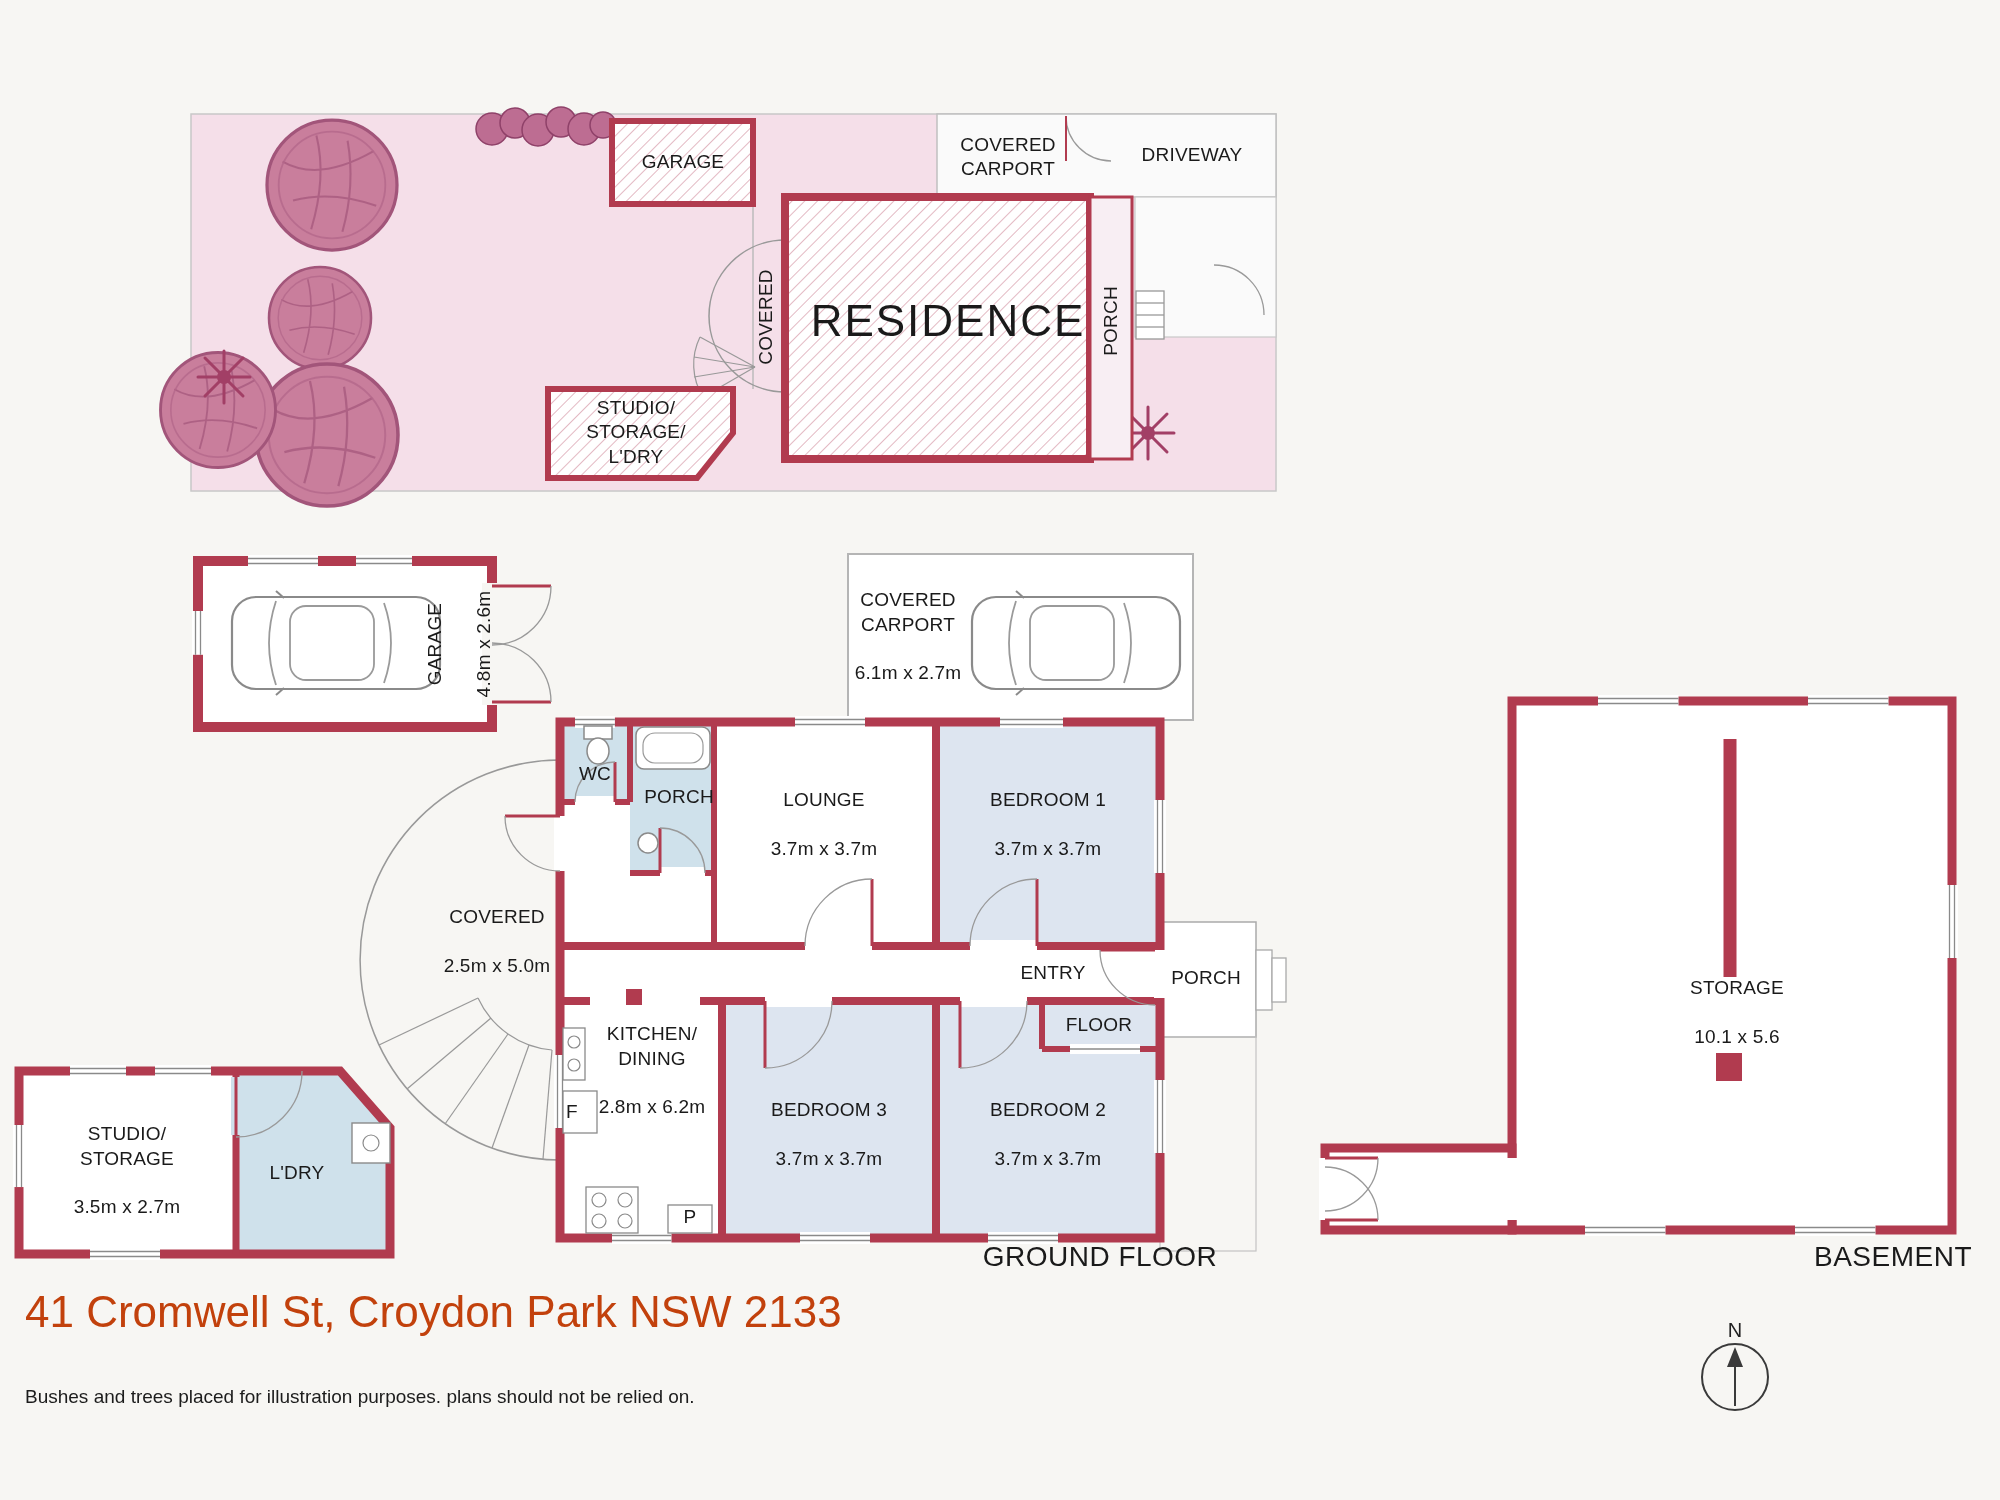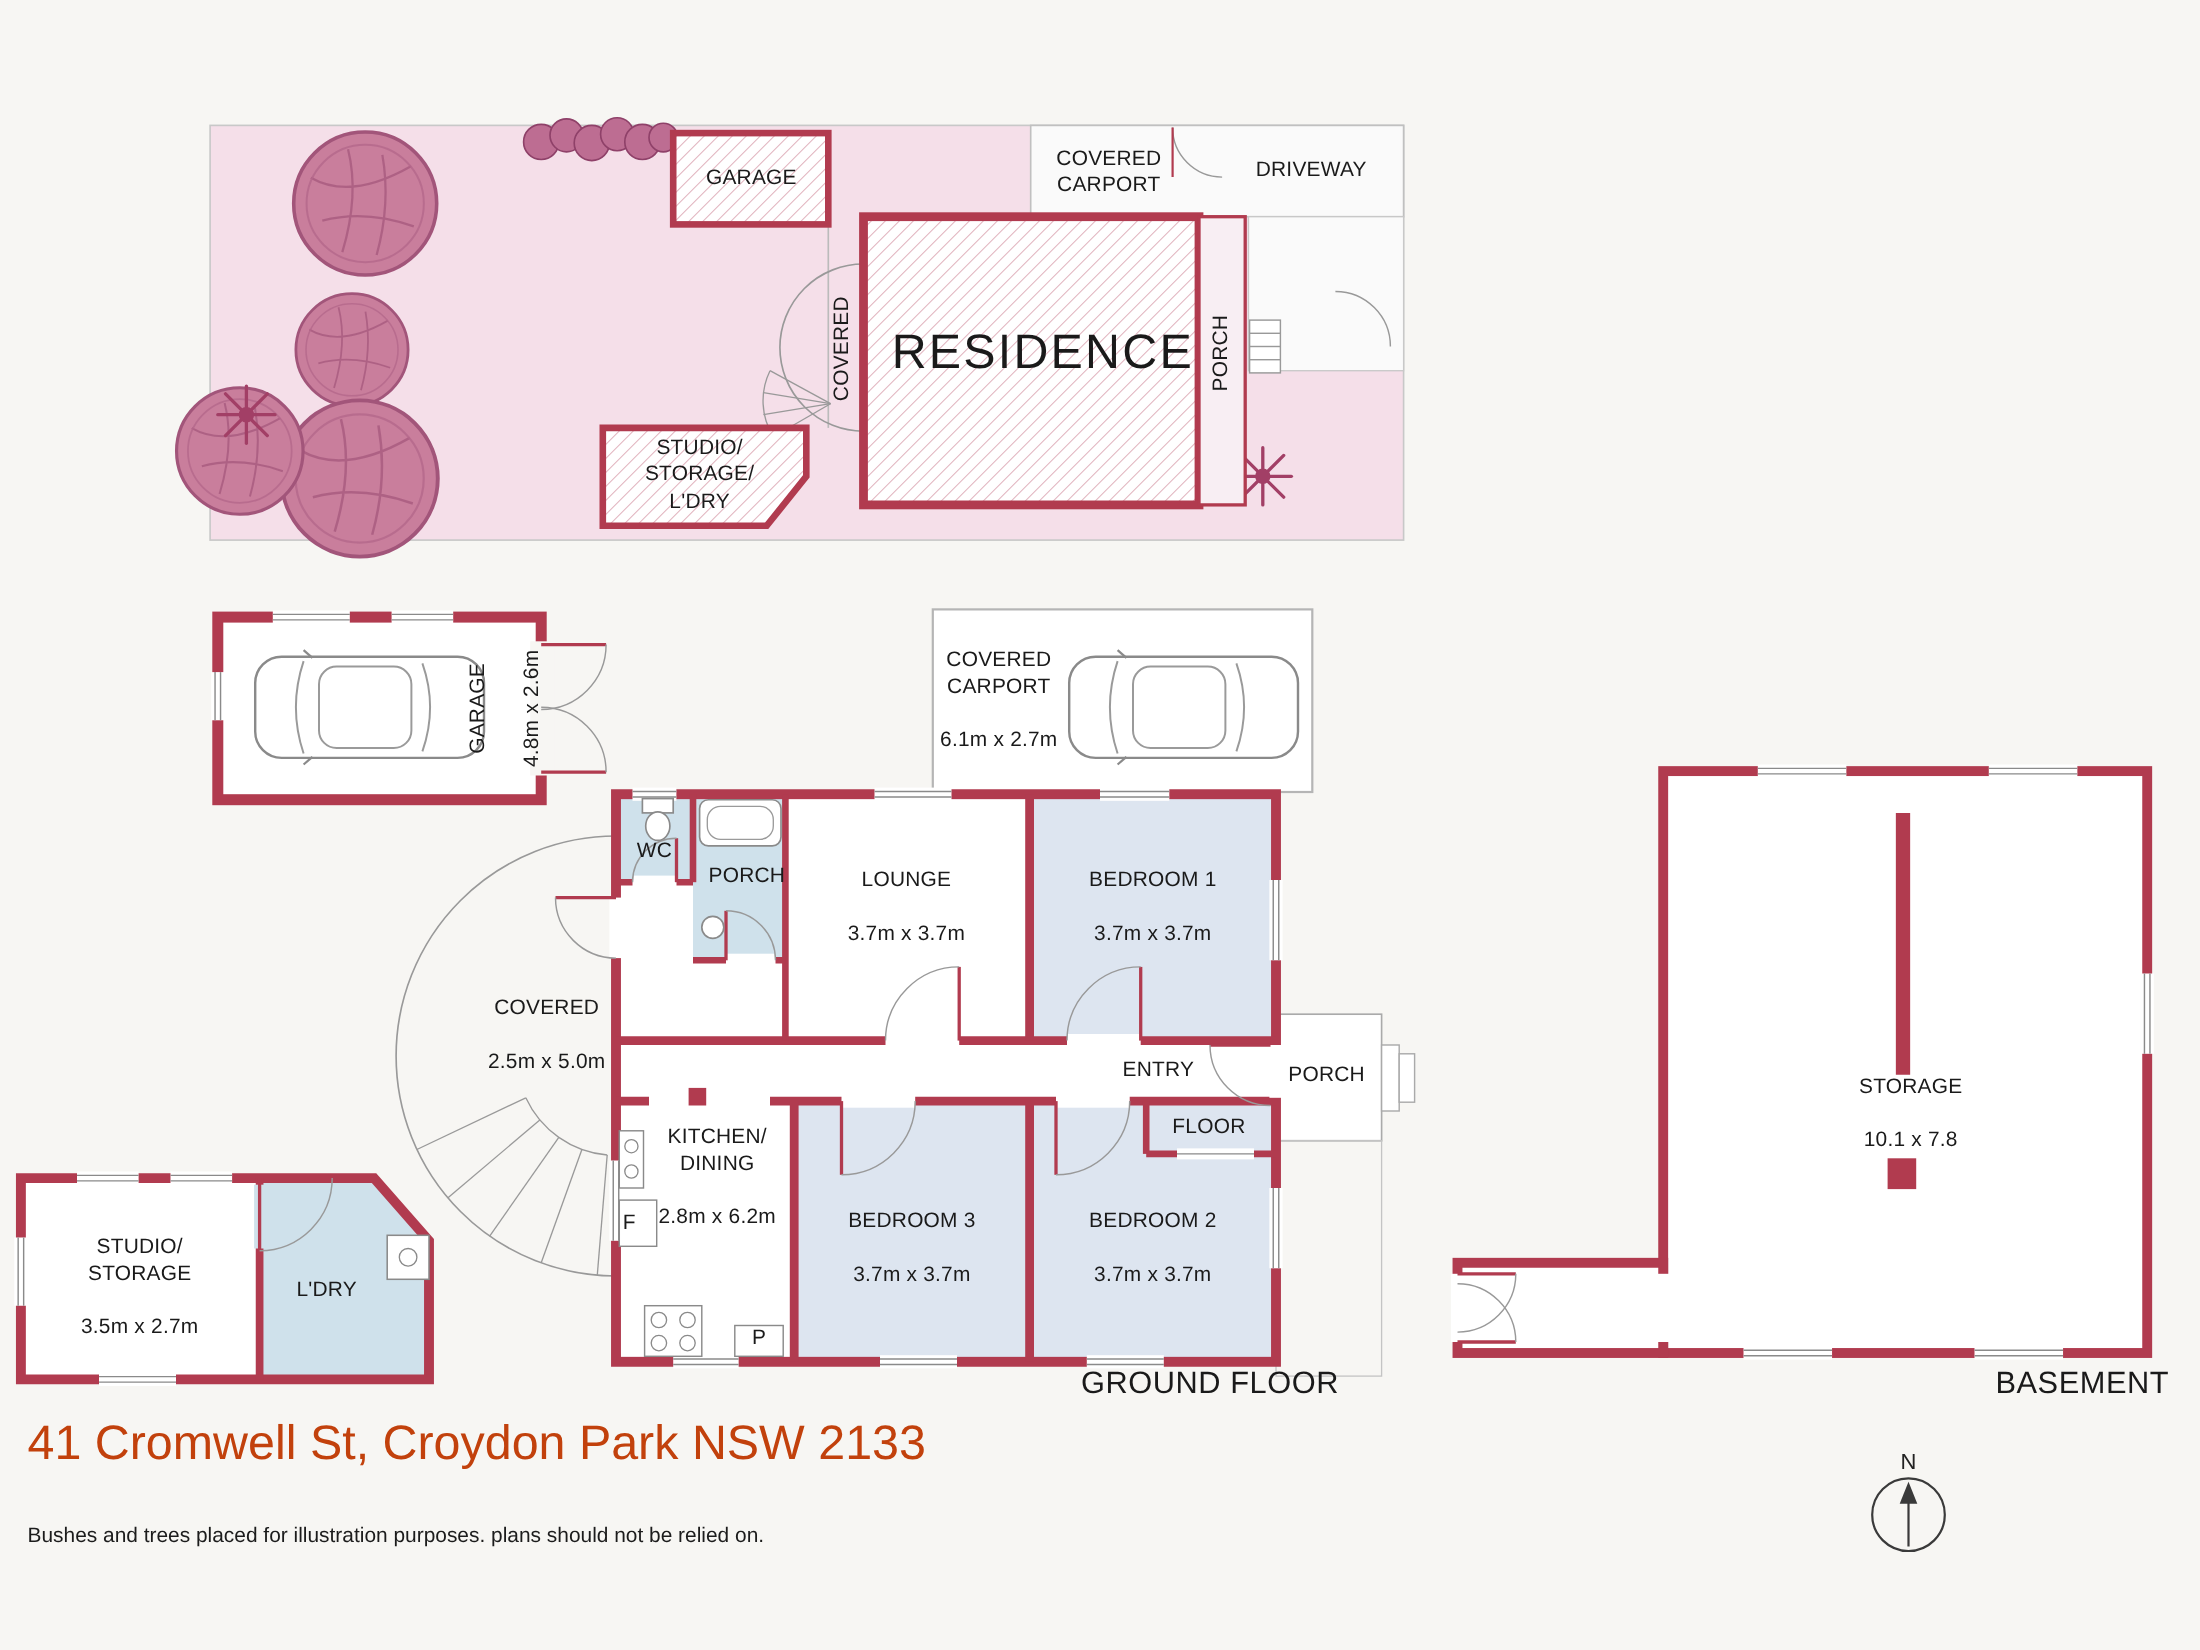--- a/index.html
+++ b/index.html
@@ -323,21 +323,21 @@
 
 <div class="lbl" style="left:127px;top:1146px">
   <div>STUDIO/
 STORAGE</div>
   <div>3.5m x 2.7m</div>
 </div>
 <div class="lbl" style="left:297px;top:1148px">L'DRY</div>
 
 <div class="lbl" style="left:1737px;top:988px">
   <div>STORAGE</div>
-  <div>10.1 x 7.8</div>
+  <div>10.1 x 5.6</div>
 </div>
 <div class="lbl floorname" style="left:1893px;top:1232px">BASEMENT</div>
 
 <div class="title">41 Cromwell St, Croydon Park NSW 2133</div>
 <div class="disc">
   <div>Bushes and trees placed for illustration purposes. plans should not be relied on.</div>
 </div>
 <div class="north-n" style="left:1735px;top:1305px">N</div>
 
 </div>

